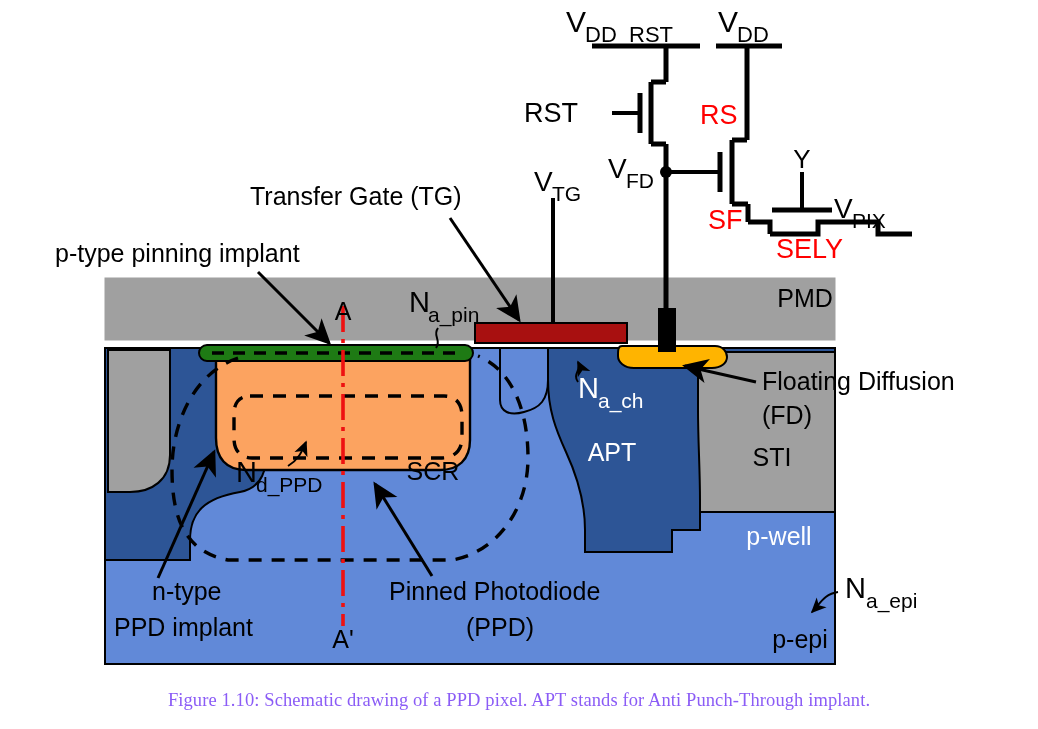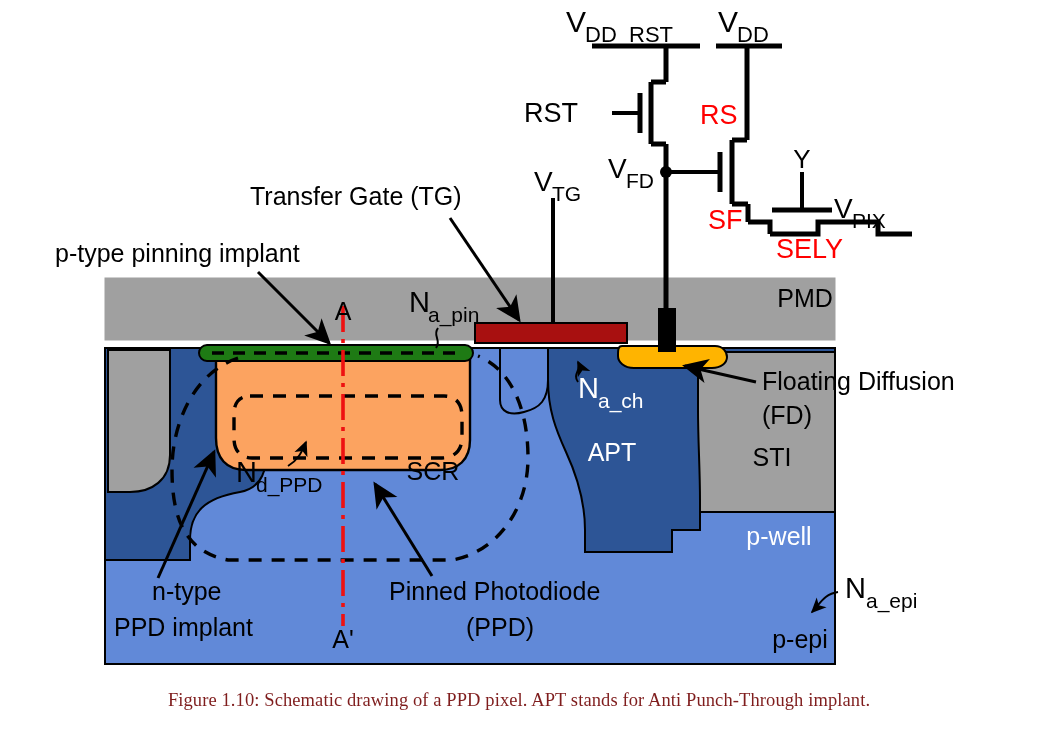--- a/index.html
+++ b/index.html
@@ -1,20 +1,20 @@
 <!DOCTYPE html>
 <html><head>
 <meta charset="utf-8">
 <style>
   html,body{margin:0;padding:0;background:#ffffff;}
   body{width:1038px;height:729px;font-family:"Liberation Sans",sans-serif;overflow:hidden;}
   #stage{position:relative;width:1038px;height:729px;background:#fff;}
   svg{display:block;}
   .cap{position:absolute;left:0;top:690px;width:1038px;text-align:center;
-       font-family:"Liberation Serif",serif;font-size:18.5px;color:#7f1d1d;letter-spacing:.1px;}
+       font-family:"Liberation Serif",serif;font-size:18.5px;color:#8b5cf6;letter-spacing:.1px;}
 </style>
 </head>
 <body>
 
 <div id="stage">
 
 <svg width="1038" height="690" viewBox="0 0 1038 690">
 
   <defs>
     <marker id="ah" markerWidth="9" markerHeight="9" refX="7.6" refY="4.5" orient="auto" markerUnits="strokeWidth">

